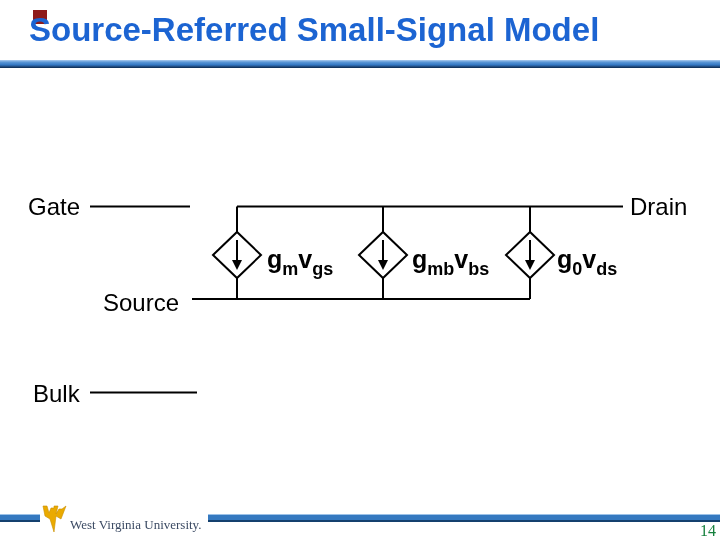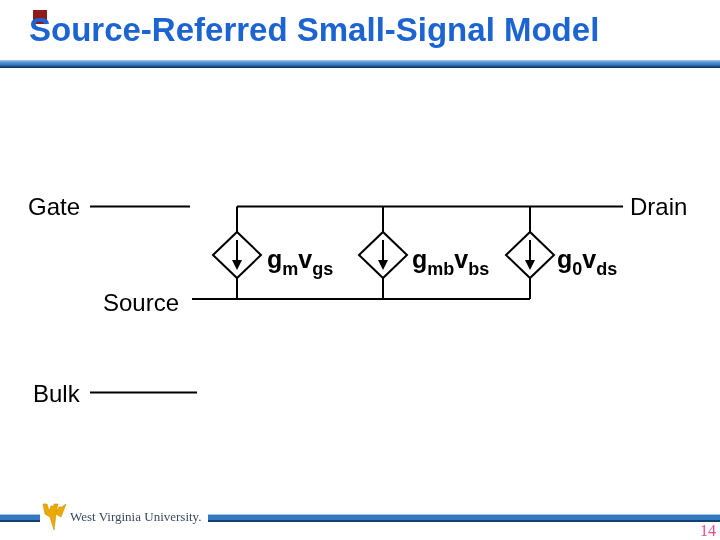--- a/index.html
+++ b/index.html
@@ -28,30 +28,30 @@
   .src-label .sub{font-size:18px;}
   .wire{stroke:#000;stroke-width:2;fill:none;}
   .diamond{stroke:#000;stroke-width:2;fill:#fff;}
   .arrow-head{fill:#000;stroke:none;}
   .footer-bar{
     position:absolute;left:0;top:514px;width:720px;height:5px;
     background:#3579c0;border-top:1px solid #9cc2e8;border-bottom:2px solid #14406e;
   }
   .footer-logo{
     position:absolute;left:40px;top:501px;height:32px;
-    background:#ffffff;display:flex;align-items:center;gap:3px;
+    background:#ffffff;display:flex;align-items:flex-end;gap:3px;
     padding:0 6px 0 2px;z-index:2;
   }
   .footer-univ-name{
     font-family:"Liberation Serif",serif;font-size:13px;color:#3b4a63;
     letter-spacing:0px;white-space:nowrap;
   }
   .page-number{
     position:absolute;right:4px;top:522px;
-    font-family:"Liberation Serif",serif;font-size:16px;color:#ec4899;
+    font-family:"Liberation Serif",serif;font-size:16px;color:#15803d;
   }
 </style>
 </head>
 <body>
 
 <div class="accent-square"></div>
 
 <div class="slide-title">Source-Referred Small-Signal Model</div>
 
 <div class="title-divider"></div>

